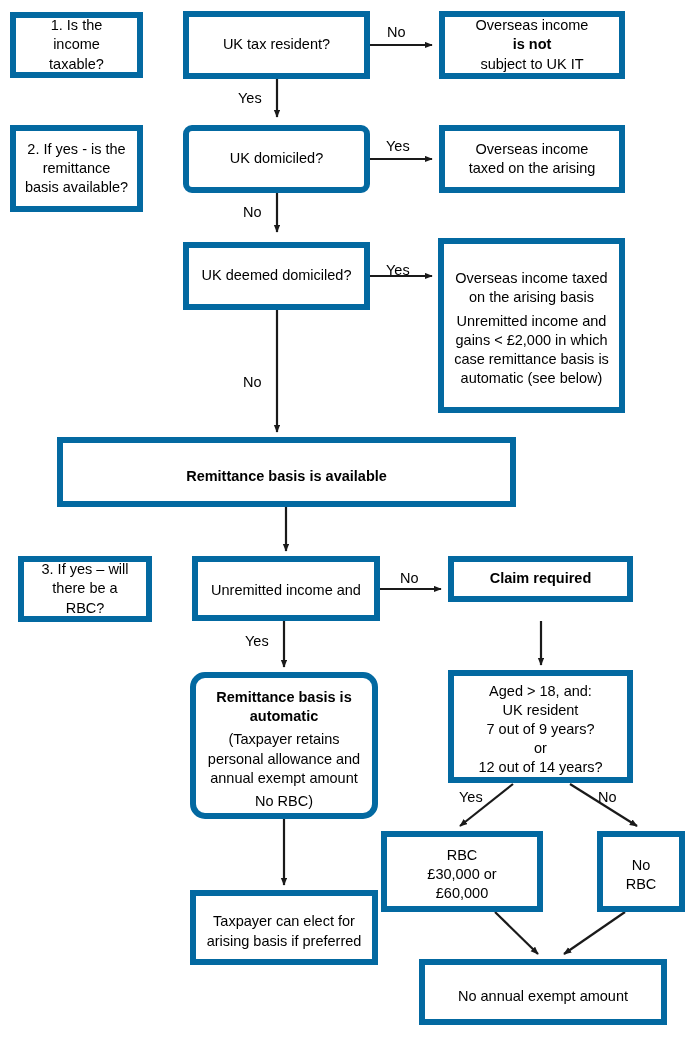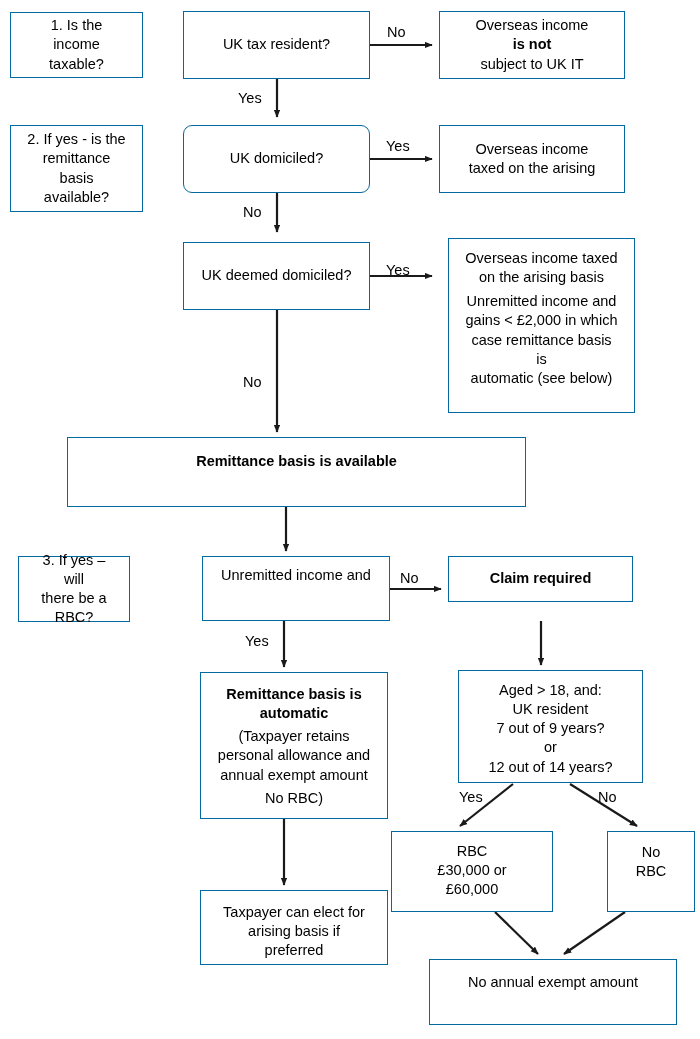--- a/index.html
+++ b/index.html
@@ -14,34 +14,33 @@
   #canvas {
     position: relative;
     width: 700px;
     height: 1039px;
     background: #ffffff;
     overflow: hidden;
   }
   .node {
     position: absolute;
     box-sizing: border-box;
-    border: 1px solid #0369a1;
+    border: 6px solid #0369a1;
     background: #ffffff;
     display: flex;
     align-items: center;
     justify-content: center;
     text-align: center;
     font-size: 14.5px;
     line-height: 1.32;
-    padding: 4px 16px;
+    padding: 4px 4px;
   }
   .node.topalign {
-    align-items: flex-start;
+    align-items: center;
     padding-top: 10px;
-    margin-left: 10px;
   }
   .node .inner {
     width: 100%;
   }
   .b {
     font-weight: bold;
   }
   .edge-label {
     position: absolute;
     font-size: 14.5px;
@@ -110,21 +109,21 @@
   </div>
 
   <div class="node" style="left:10px; top:125px; width:133px; height:87px;">
     <div class="inner">
       <div>2. If yes - is the</div>
       <div>remittance</div>
       <div>basis available?</div>
     </div>
   </div>
 
-  <div class="node" style="left:18px; top:556px; width:112px; height:66px;">
+  <div class="node" style="left:18px; top:556px; width:134px; height:66px;">
     <div class="inner">
       <div>3. If yes – will</div>
       <div>there be a</div>
       <div>RBC?</div>
     </div>
   </div>
 
   <div class="node" style="left:183px; top:11px; width:187px; height:68px;">
     <div class="inner">UK tax resident?</div>
   </div>
@@ -170,21 +169,21 @@
   <div class="node topalign" style="left:192px; top:556px; width:188px; height:65px; padding-top:9px;">
     <div class="inner">
       <div>Unremitted income and</div>
     </div>
   </div>
 
   <div class="node" style="left:448px; top:556px; width:185px; height:46px;">
     <div class="inner b">Claim required</div>
   </div>
 
-  <div class="node topalign" style="left:190px; top:672px; width:188px; height:147px; padding-top:12px;">
+  <div class="node topalign" style="left:190px; top:672px; width:188px; height:147px; padding-top:12px;border-radius:15px;">
     <div class="inner">
       <div class="b">Remittance basis is</div>
       <div class="b">automatic</div>
       <div style="margin-top:4px;">(Taxpayer retains</div>
       <div>personal allowance and</div>
       <div>annual exempt amount</div>
       <div style="margin-top:4px;">No RBC)</div>
     </div>
   </div>
 

